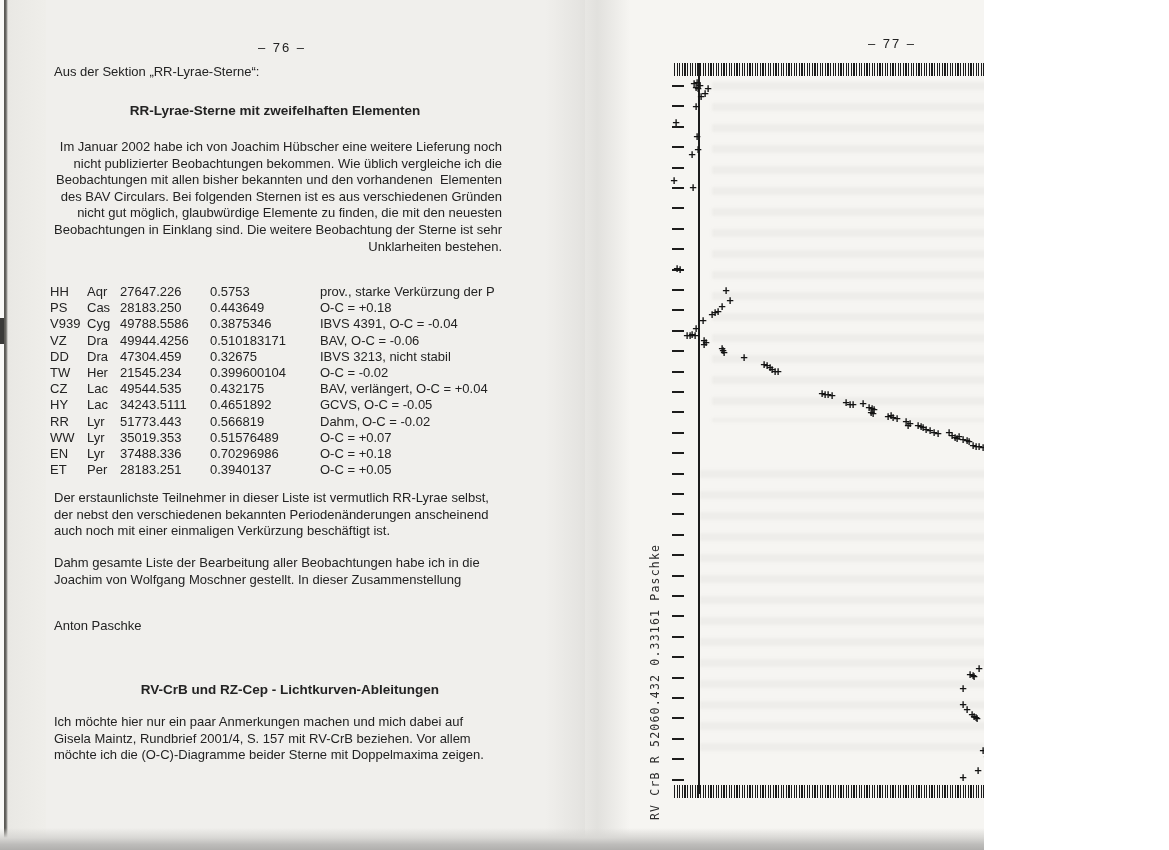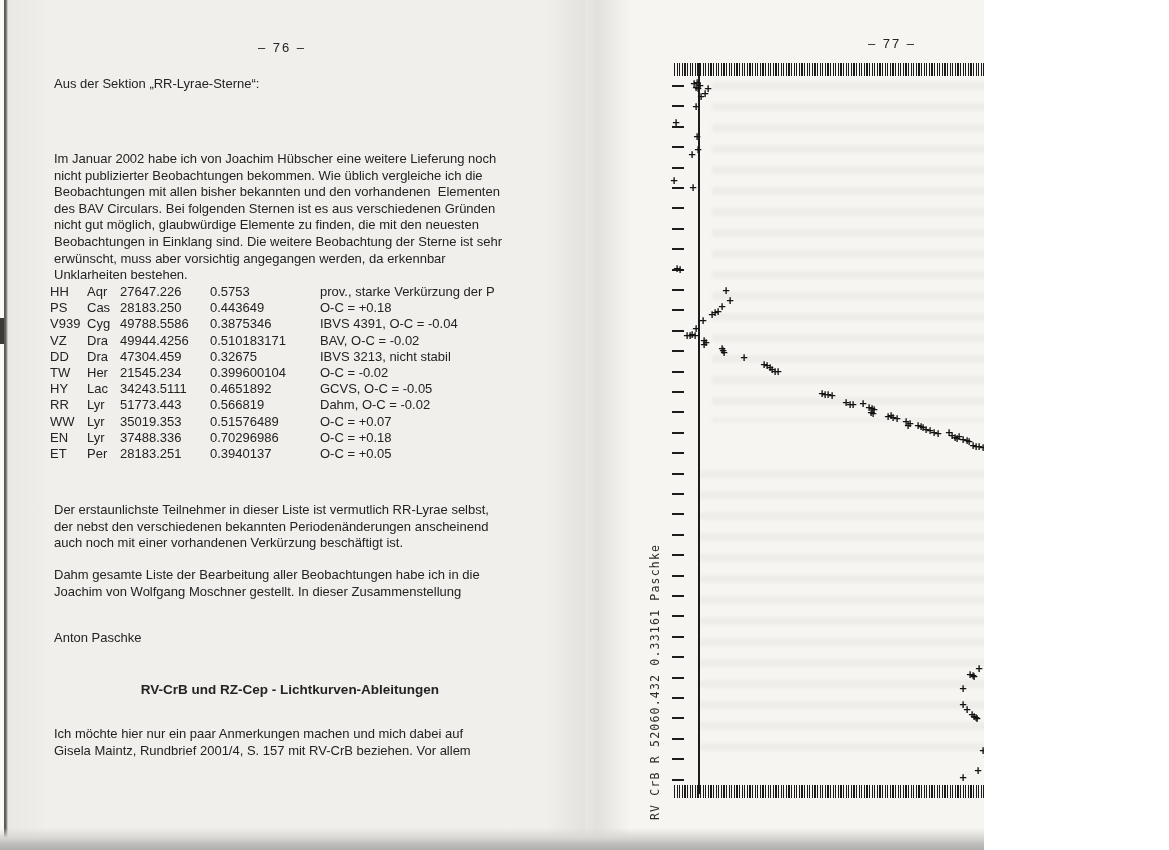--- a/index.html
+++ b/index.html
@@ -12,21 +12,21 @@
   .edge-strip{position:absolute;left:0;top:0;width:46px;height:850px;
           background:linear-gradient(to right,#fafaf8 0px,#fafaf8 4px,#55544f 4px,#6a6965 6px,#e9e8e4 8px,#efeeea 46px);}
   .edge-dash{position:absolute;left:0;top:318px;width:4px;height:26px;background:#3a3a38;}
   .bottom-band{position:absolute;left:0;top:828px;width:1169px;height:22px;
           background:linear-gradient(to bottom,rgba(207,206,203,0) 0%,#d8d7d4 45%,#bdbcba 75%,#b0afad 100%);}
 
   
   .abs{position:absolute;}
   .pgnum{font-size:13px;letter-spacing:2px;text-align:center;width:120px;}
   .h1{font-weight:bold;font-size:13.5px;text-align:center;}
-  .para{font-size:13px;line-height:16.6px;margin-top:12px;}
+  .para{font-size:13px;line-height:16.6px;}
   .tline{white-space:pre;}
   
   .startable{font-size:13px;}
   .trow{height:16.2px;white-space:pre;}
   .trow span{display:inline-block;vertical-align:top;}
   .c1{width:37px;}
   .c2{width:33px;}
   .c3{width:90px;}
   .c4{width:110px;}
   .c5{width:210px;}
@@ -62,64 +62,66 @@
   <div class="edge-strip"></div>
   <div class="edge-dash"></div>
 
   <div class="smudge" style="left:712px;top:82px;width:428px;height:340px;"></div>
   <div class="smudge" style="left:700px;top:470px;width:440px;height:290px;"></div>
 
   <div class="abs pgnum" style="left:222px;top:40px;">–  76  –</div>
 
   <div class="abs para" style="left:54px;top:64px;">Aus der Sektion „RR-Lyrae-Sterne“:</div>
 
-
-  <div class="abs para" style="left:54px;top:139px;">
+  <div class="abs h1" style="left:40px;top:103px;width:470px;">RR-Lyrae-Sterne mit zweifelhaften Elementen</div>
+
+  <div class="abs para" style="left:54px;top:139px;text-align:right;">
       <div class="tline">Im Januar 2002 habe ich von Joachim Hübscher eine weitere Lieferung noch</div>
       <div class="tline">nicht publizierter Beobachtungen bekommen. Wie üblich vergleiche ich die</div>
       <div class="tline">Beobachtungen mit allen bisher bekannten und den vorhandenen  Elementen</div>
       <div class="tline">des BAV Circulars. Bei folgenden Sternen ist es aus verschiedenen Gründen</div>
       <div class="tline">nicht gut möglich, glaubwürdige Elemente zu finden, die mit den neuesten</div>
       <div class="tline">Beobachtungen in Einklang sind. Die weitere Beobachtung der Sterne ist sehr</div>
-      <div class="tline">erwünscht, muss aber vorsichtig angegangen werden, da erkennbar</div>
       <div class="tline">Unklarheiten bestehen.</div>
     </div>
 
   <div class="abs startable" style="left:50px;top:284px;">
       <div class="trow"><span class="c1">HH</span><span class="c2">Aqr</span><span class="c3">27647.226</span><span class="c4">0.5753</span><span class="c5">prov., starke Verkürzung der P</span></div>
       <div class="trow"><span class="c1">PS</span><span class="c2">Cas</span><span class="c3">28183.250</span><span class="c4">0.443649</span><span class="c5">O-C = +0.18</span></div>
       <div class="trow"><span class="c1">V939</span><span class="c2">Cyg</span><span class="c3">49788.5586</span><span class="c4">0.3875346</span><span class="c5">IBVS 4391, O-C = -0.04</span></div>
-      <div class="trow"><span class="c1">VZ</span><span class="c2">Dra</span><span class="c3">49944.4256</span><span class="c4">0.510183171</span><span class="c5">BAV, O-C = -0.02</span></div>
+      <div class="trow"><span class="c1">VZ</span><span class="c2">Dra</span><span class="c3">49944.4256</span><span class="c4">0.510183171</span><span class="c5">BAV, O-C = -0.06</span></div>
       <div class="trow"><span class="c1">DD</span><span class="c2">Dra</span><span class="c3">47304.459</span><span class="c4">0.32675</span><span class="c5">IBVS 3213, nicht stabil</span></div>
       <div class="trow"><span class="c1">TW</span><span class="c2">Her</span><span class="c3">21545.234</span><span class="c4">0.399600104</span><span class="c5">O-C = -0.02</span></div>
+      <div class="trow"><span class="c1">CZ</span><span class="c2">Lac</span><span class="c3">49544.535</span><span class="c4">0.432175</span><span class="c5">BAV, verlängert, O-C = +0.04</span></div>
       <div class="trow"><span class="c1">HY</span><span class="c2">Lac</span><span class="c3">34243.5111</span><span class="c4">0.4651892</span><span class="c5">GCVS, O-C = -0.05</span></div>
       <div class="trow"><span class="c1">RR</span><span class="c2">Lyr</span><span class="c3">51773.443</span><span class="c4">0.566819</span><span class="c5">Dahm, O-C = -0.02</span></div>
       <div class="trow"><span class="c1">WW</span><span class="c2">Lyr</span><span class="c3">35019.353</span><span class="c4">0.51576489</span><span class="c5">O-C = +0.07</span></div>
       <div class="trow"><span class="c1">EN</span><span class="c2">Lyr</span><span class="c3">37488.336</span><span class="c4">0.70296986</span><span class="c5">O-C = +0.18</span></div>
       <div class="trow"><span class="c1">ET</span><span class="c2">Per</span><span class="c3">28183.251</span><span class="c4">0.3940137</span><span class="c5">O-C = +0.05</span></div>
     </div>
 
   <div class="abs para" style="left:54px;top:490px;">
       <div class="tline">Der erstaunlichste Teilnehmer in dieser Liste ist vermutlich RR-Lyrae selbst,</div>
       <div class="tline">der nebst den verschiedenen bekannten Periodenänderungen anscheinend</div>
-      <div class="tline">auch noch mit einer vorhandenen Verkürzung beschäftigt ist.</div>
+      <div class="tline">auch noch mit einer einmaligen Verkürzung beschäftigt ist.</div>
     </div>
 
   <div class="abs para" style="left:54px;top:555px;">
       <div class="tline">Dahm gesamte Liste der Bearbeitung aller Beobachtungen habe ich in die</div>
       <div class="tline">Joachim von Wolfgang Moschner gestellt. In dieser Zusammenstellung</div>
     </div>
 
   <div class="abs para" style="left:54px;top:618px;">Anton Paschke</div>
 
   <div class="abs h1" style="left:50px;top:682px;width:480px;">RV-CrB und RZ-Cep  - Lichtkurven-Ableitungen</div>
 
   <div class="abs para" style="left:54px;top:714px;">
       <div class="tline">Ich möchte hier nur ein paar Anmerkungen machen und mich dabei auf</div>
       <div class="tline">Gisela Maintz, Rundbrief 2001/4, S. 157 mit RV-CrB beziehen. Vor allem</div>
+      <div class="tline">möchte ich die (O-C)-Diagramme beider Sterne mit Doppelmaxima zeigen.</div>
     </div>
 
   <div class="abs pgnum" style="left:832px;top:36px;">–  77  –</div>
 
   <div class="chart">
     <div class="comb comb-top"></div>
     <div class="comb comb-bottom"></div>
     <div class="axis-v"></div>
     <div>
         <div class="tick tick-left" style="top: 25px;"></div>

